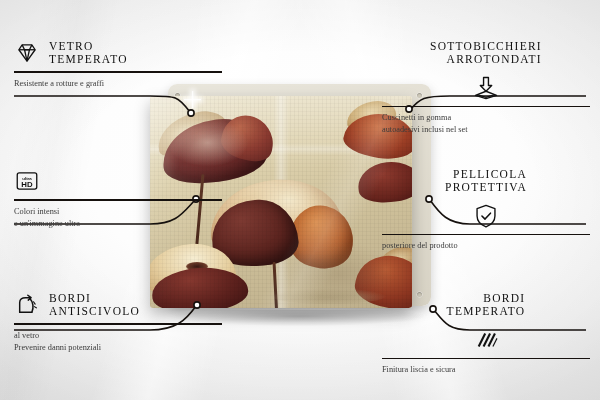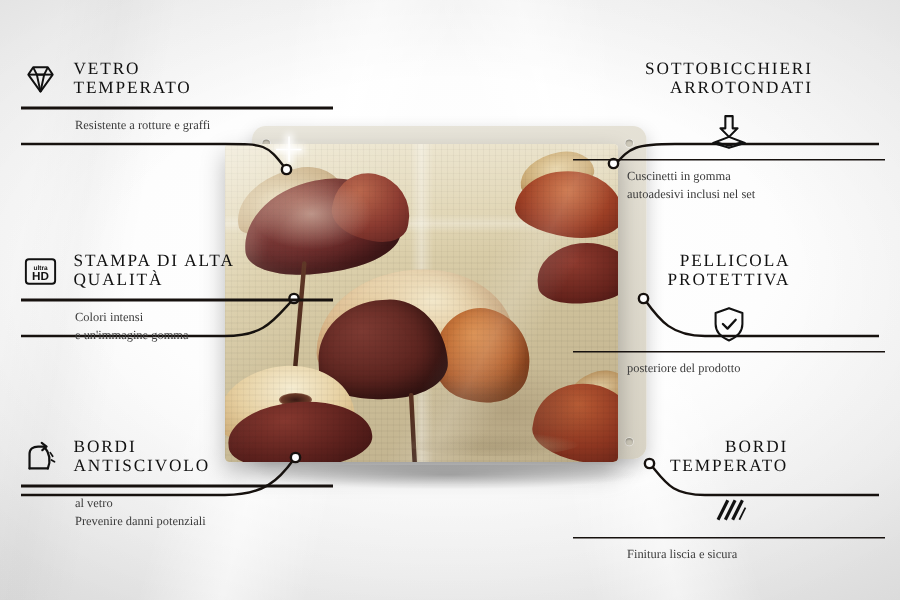--- a/index.html
+++ b/index.html
@@ -152,21 +152,21 @@
   
   .feat{position:absolute;width:208px;}
   .feat .head{display:flex;align-items:center;gap:9px;}
   .feat.right .head{flex-direction:column;justify-content:flex-end;}
   .titles{display:flex;flex-direction:column;line-height:1.12;}
   .t{font-size:11.5px;letter-spacing:1.25px;color:#111;font-weight:400;
      font-family:"Liberation Serif",serif;white-space:nowrap;}
   .feat.right .titles{align-items:flex-end;}
   .feat .rule{height:1.6px;background:#16110e;margin-top:5px;width:100%;}
   .sub{font-size:8.3px;color:#3b3b3b;line-height:1.45;margin-top:5px;
-       font-family:"Liberation Serif",serif;margin-left:36px;}
+       font-family:"Liberation Serif",serif;}
   .feat.right .sub{text-align:left;}
   .ic{width:26px;height:26px;flex:0 0 26px;display:block;}
 
   .f-vetro{left:14px;top:40px;}
   .f-stampa{left:14px;top:168px;}
   .f-bordi{left:14px;top:292px;}
   .f-sotto{right:10px;top:40px;}
   .f-pell{right:10px;top:168px;}
   .f-lev{right:10px;top:292px;}
 
@@ -252,29 +252,25 @@
     <div class="sub">Resistente a rotture e graffi</div>
   </div>
 
   <div class="feat f-stampa">
     <div class="head">
       <svg class="ic" viewBox="0 0 32 32">
         <rect x="4" y="6" width="24" height="20" rx="2.5" fill="none" stroke="#111" stroke-width="1.6"></rect>
         <text x="16" y="14.4" text-anchor="middle" font-family="Liberation Sans, sans-serif" font-size="5.4" font-weight="700" fill="#111">ultra</text>
         <text x="16" y="23.2" text-anchor="middle" font-family="Liberation Sans, sans-serif" font-size="9.6" font-weight="700" fill="#111">HD</text>
       </svg>
-      <div class="titles">
-        <span class="t">STAMPA DI ALTA</span>
-        <span class="t">QUALITÀ</span>
-      </div>
     </div>
     <div class="rule"></div>
     <div class="sub">
       <div>Colori intensi</div>
-      <div>e un'immagine gomma</div>
+      <div>e un'immagine ultra</div>
     </div>
   </div>
 
   <div class="feat f-bordi">
     <div class="head">
       <svg class="ic" viewBox="0 0 32 32">
         <path d="M7 25 V13 C7 9 10 7 14 7 H19" fill="none" stroke="#111" stroke-width="1.8" stroke-linecap="round" stroke-linejoin="round"></path>
         <path d="M7 25 H22" fill="none" stroke="#111" stroke-width="1.8" stroke-linecap="round"></path>
         <path d="M22 25 C24 20 24 13 19 7" fill="none" stroke="#111" stroke-width="1.8" stroke-linecap="round"></path>
         <path d="M17 4 L21 7 L17.5 10" fill="none" stroke="#111" stroke-width="1.8" stroke-linecap="round" stroke-linejoin="round"></path>

